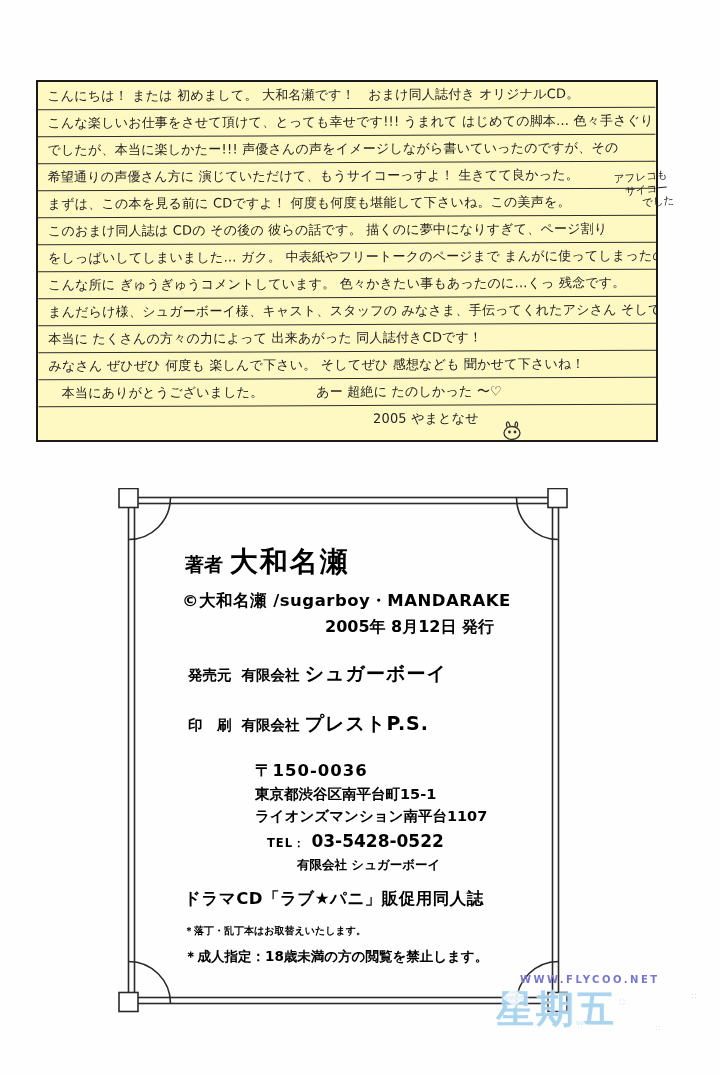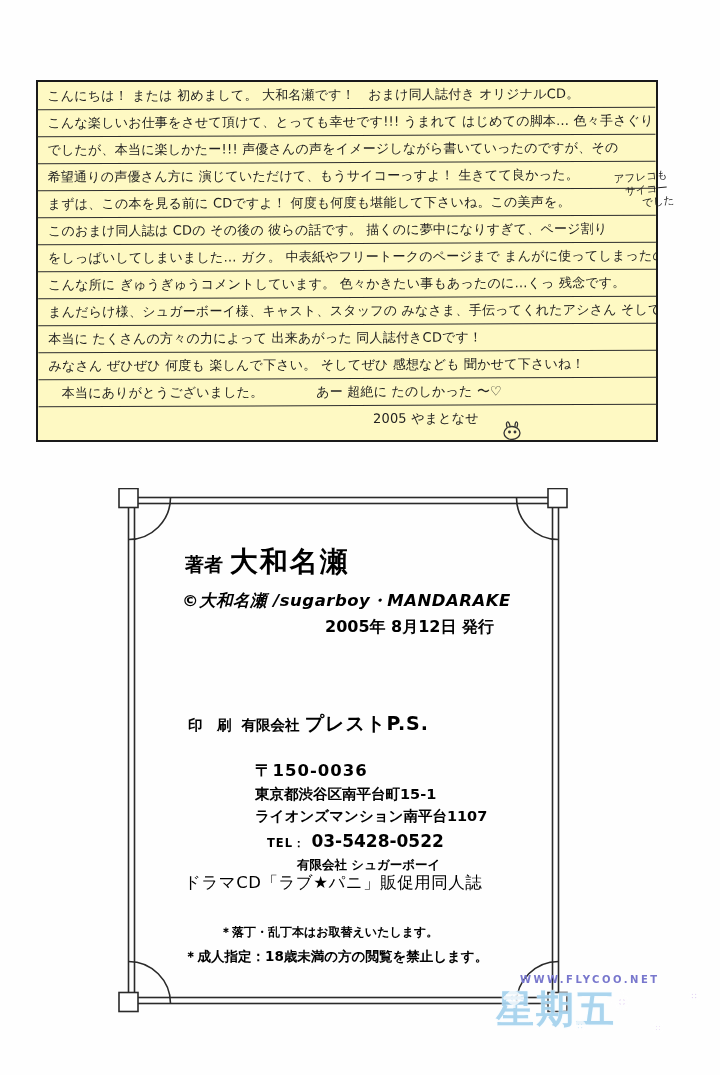--- a/index.html
+++ b/index.html
@@ -32,33 +32,33 @@
   }
   .margin-note .mn2{padding-left:10px;}
   .margin-note .mn3{padding-left:26px;}
   .doodle{position:absolute;left:460px;top:336px;z-index:3;}
   
   .colophon{position:absolute;left:118px;top:488px;width:450px;height:527px;}
   .colophon svg{position:absolute;left:0;top:0;}
   .col-line{position:absolute;white-space:nowrap;color:#000000;}
   .author-line{left:67px;top:55px;font-size:19px;font-weight:600;}
   .author-name{font-size:28px;font-weight:700;letter-spacing:2px;}
-  .copyright{left:64px;top:102px;font-size:16.5px;font-weight:600;letter-spacing:.5px;font-style:italic;}
+  .copyright{left:64px;top:102px;font-size:16.5px;font-weight:600;letter-spacing:.5px;}
   .pubdate{left:207px;top:129px;font-size:16px;font-weight:600;}
   .publisher{left:70px;top:173px;font-size:14.5px;font-weight:600;}
   .printer{left:70px;top:223px;font-size:14.5px;font-weight:600;}
   .big-name{font-size:19px;font-weight:700;letter-spacing:1px;}
   .postal{left:137px;top:272px;font-size:16.5px;font-weight:600;letter-spacing:1px;}
   .addr1{left:137px;top:297px;font-size:14.5px;font-weight:600;}
   .addr2{left:137px;top:319px;font-size:14.5px;font-weight:600;}
   .tel{left:137px;top:343px;font-size:17px;font-weight:600;margin-left:12px;}
   .tel .tel-label{font-size:11.5px;letter-spacing:1px;}
   .company-small{left:179px;top:369px;font-size:12.5px;font-weight:700;}
-  .product{left:66px;top:384px;font-size:16.5px;font-weight:400;letter-spacing:.5px;}
-  .notice1{left:66px;top:436px;font-size:12px;font-weight:600;margin-left:36px;}
+  .product{left:66px;top:400px;font-size:16.5px;font-weight:700;letter-spacing:.5px;}
+  .notice1{left:66px;top:436px;font-size:10px;font-weight:600;}
   .notice2{left:66px;top:460px;font-size:13.5px;font-weight:600;}
   
   .watermark{position:absolute;left:462px;top:956px;width:258px;height:100px;z-index:6;}
   .wm-url{
     position:absolute;left:58px;top:18px;
     font-size:10px;font-weight:700;letter-spacing:2.5px;
     color:#7877cd;
   }
   .wm-en{
     position:absolute;left:18px;top:26px;
@@ -132,20 +132,25 @@
     </g>
   </svg>
 
   <div class="col-line author-line">
     <span>著者</span>
     <span class="author-name">大和名瀬</span>
   </div>
   <div class="col-line copyright">©大和名瀬 /sugarboy・MANDARAKE</div>
   <div class="col-line pubdate">2005年 8月12日  発行</div>
 
+  <div class="col-line publisher">
+    <span>発売元</span>&nbsp;
+    <span>有限会社</span>
+    <span class="big-name">シュガーボーイ</span>
+  </div>
   <div class="col-line printer">
     <span>印　刷</span>&nbsp;
     <span>有限会社</span>
     <span class="big-name">プレストP.S.</span>
   </div>
 
   <div class="col-line postal">〒150-0036</div>
   <div class="col-line addr1">東京都渋谷区南平台町15-1</div>
   <div class="col-line addr2">ライオンズマンション南平台1107</div>
   <div class="col-line tel">

